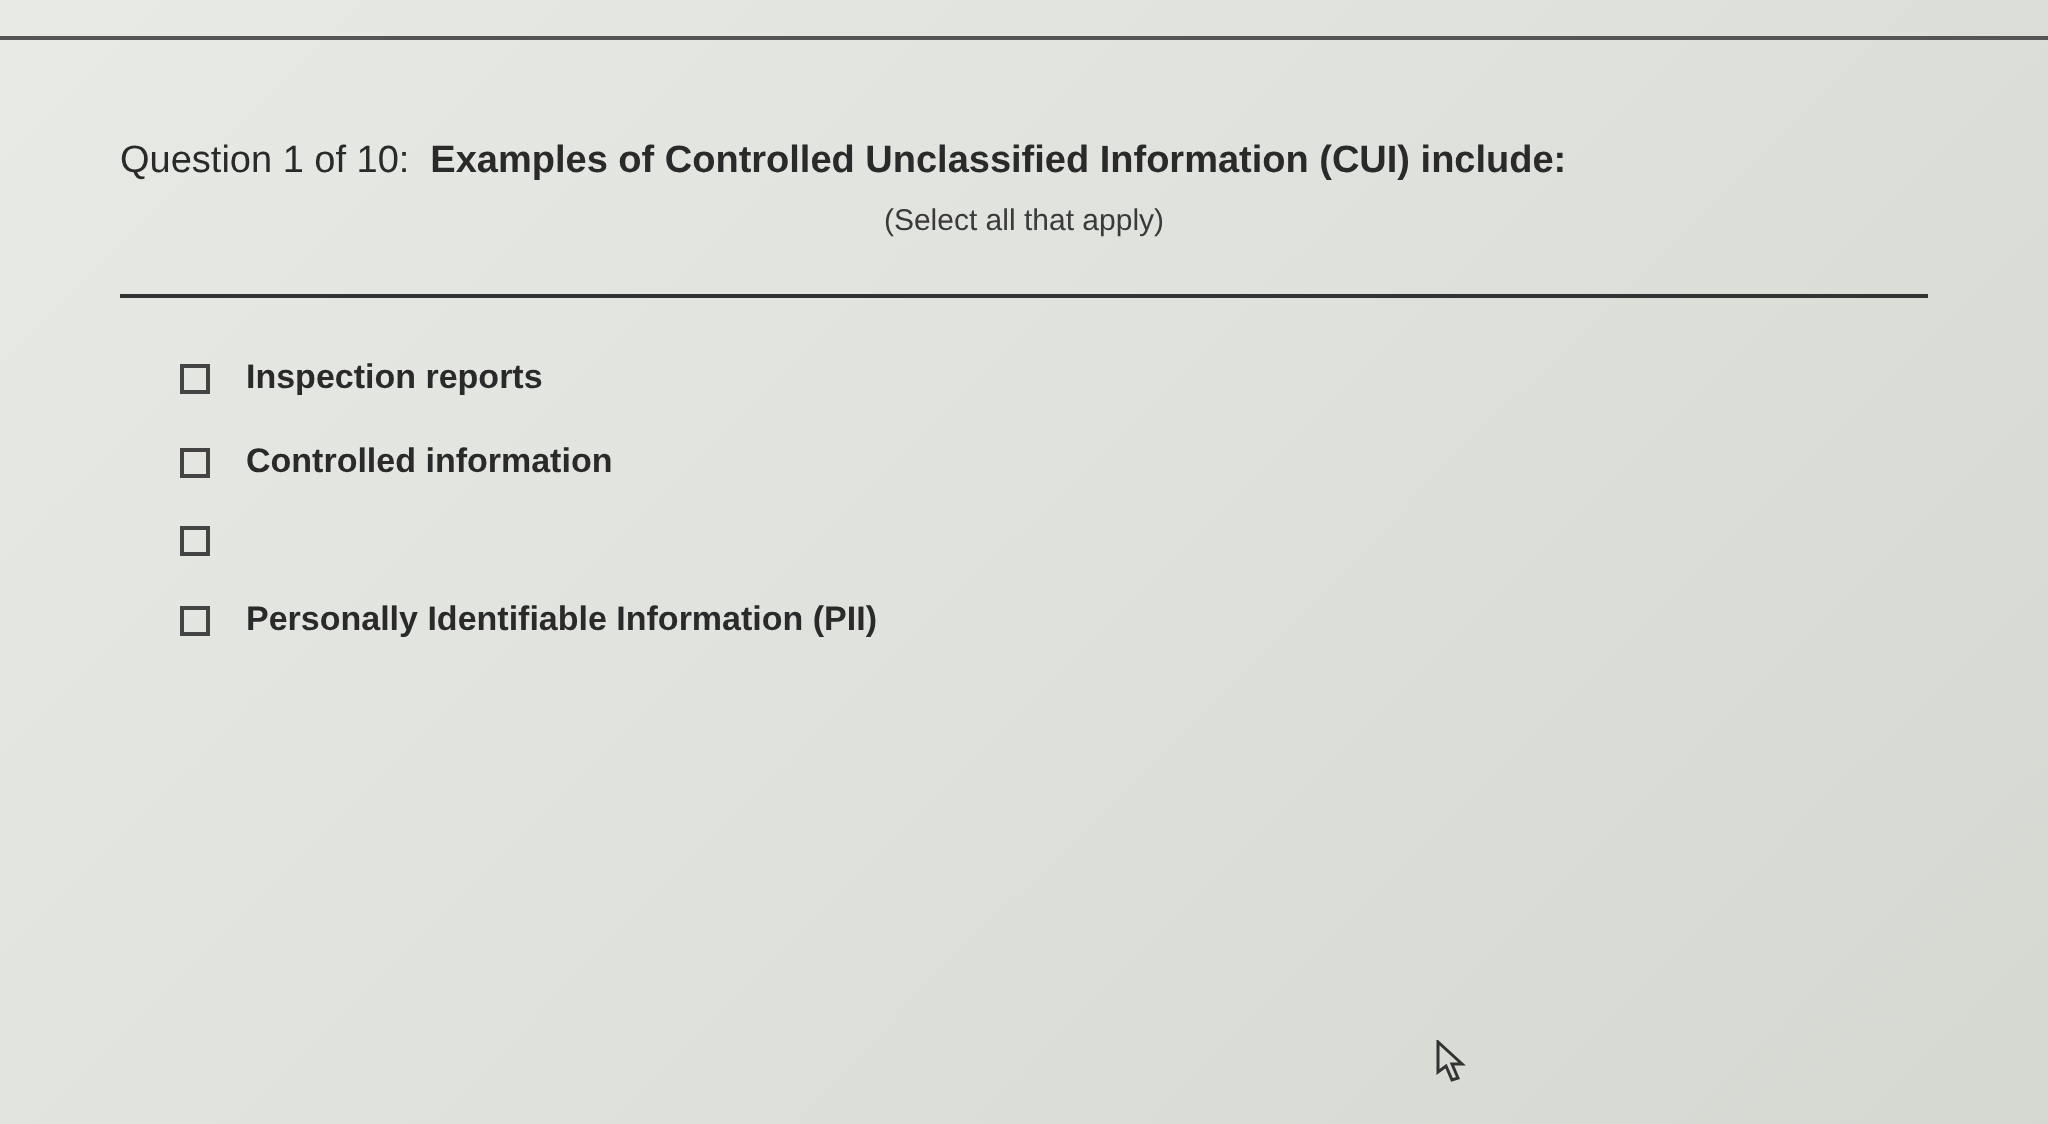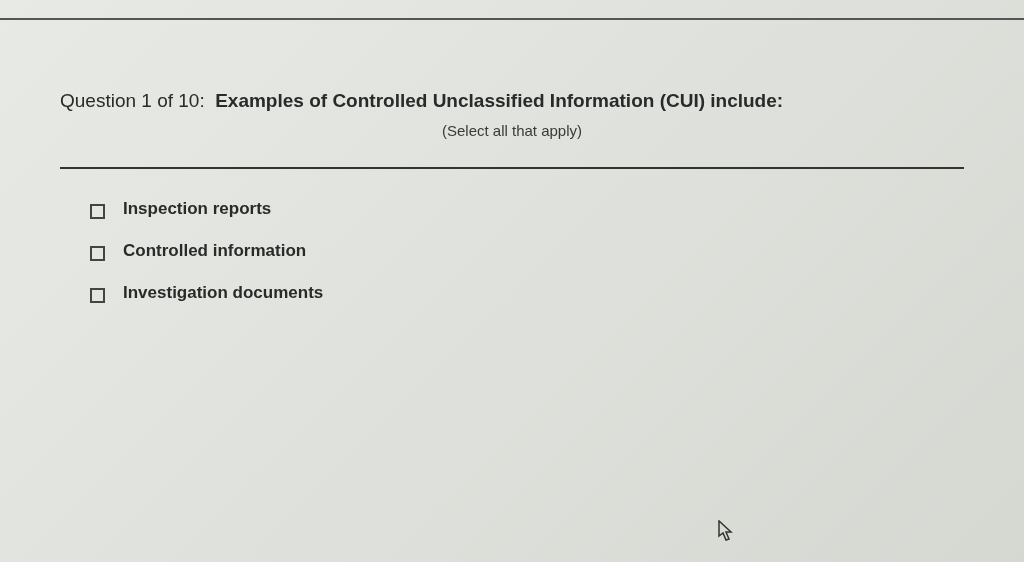--- a/index.html
+++ b/index.html
@@ -18,21 +18,20 @@
     .top-line {
       position: absolute;
       top: 18px;
       left: 0;
       right: 0;
       height: 2px;
       background: #555;
     }
     .content {
       padding: 70px 60px 40px 60px;
-      margin-top: 20px;
     }
     .question-header {
       margin-bottom: 8px;
     }
     .question-number {
       font-size: 19px;
       font-weight: 400;
       color: #2a2a2a;
       display: inline;
     }
@@ -53,21 +52,21 @@
     .divider {
       height: 2px;
       background: #333;
       margin-bottom: 30px;
     }
     .options {
       padding-left: 30px;
     }
     .option-row {
       display: flex;
-      align-items: flex-end;
+      align-items: center;
       margin-bottom: 22px;
     }
     .checkbox {
       width: 15px;
       height: 15px;
       border: 2px solid #444;
       background: transparent;
       margin-right: 18px;
       flex-shrink: 0;
       cursor: pointer;
@@ -107,21 +106,24 @@
     <div class="option-row">
       <div class="checkbox"></div>
       <span class="option-label">Inspection reports</span>
     </div>
     <div class="option-row">
       <div class="checkbox"></div>
       <span class="option-label">Controlled information</span>
     </div>
     <div class="option-row">
       <div class="checkbox"></div>
-      <span class="option-label">Investigation documents</span>
+    </div>
+    <div class="option-row">
+      <div class="checkbox"></div>
+      <span class="option-label">Personally Identifiable Information (PII)</span>
     </div>
   </div>
 </div>
 
 <div class="cursor">
   <svg viewBox="0 0 16 22">
     <path d="M 1 1 L 1 16 L 5 13 L 8 20 L 11 19 L 8 12 L 13 12 Z" fill="none" stroke="#333" stroke-width="1.5"></path>
   </svg>
 </div>
 

